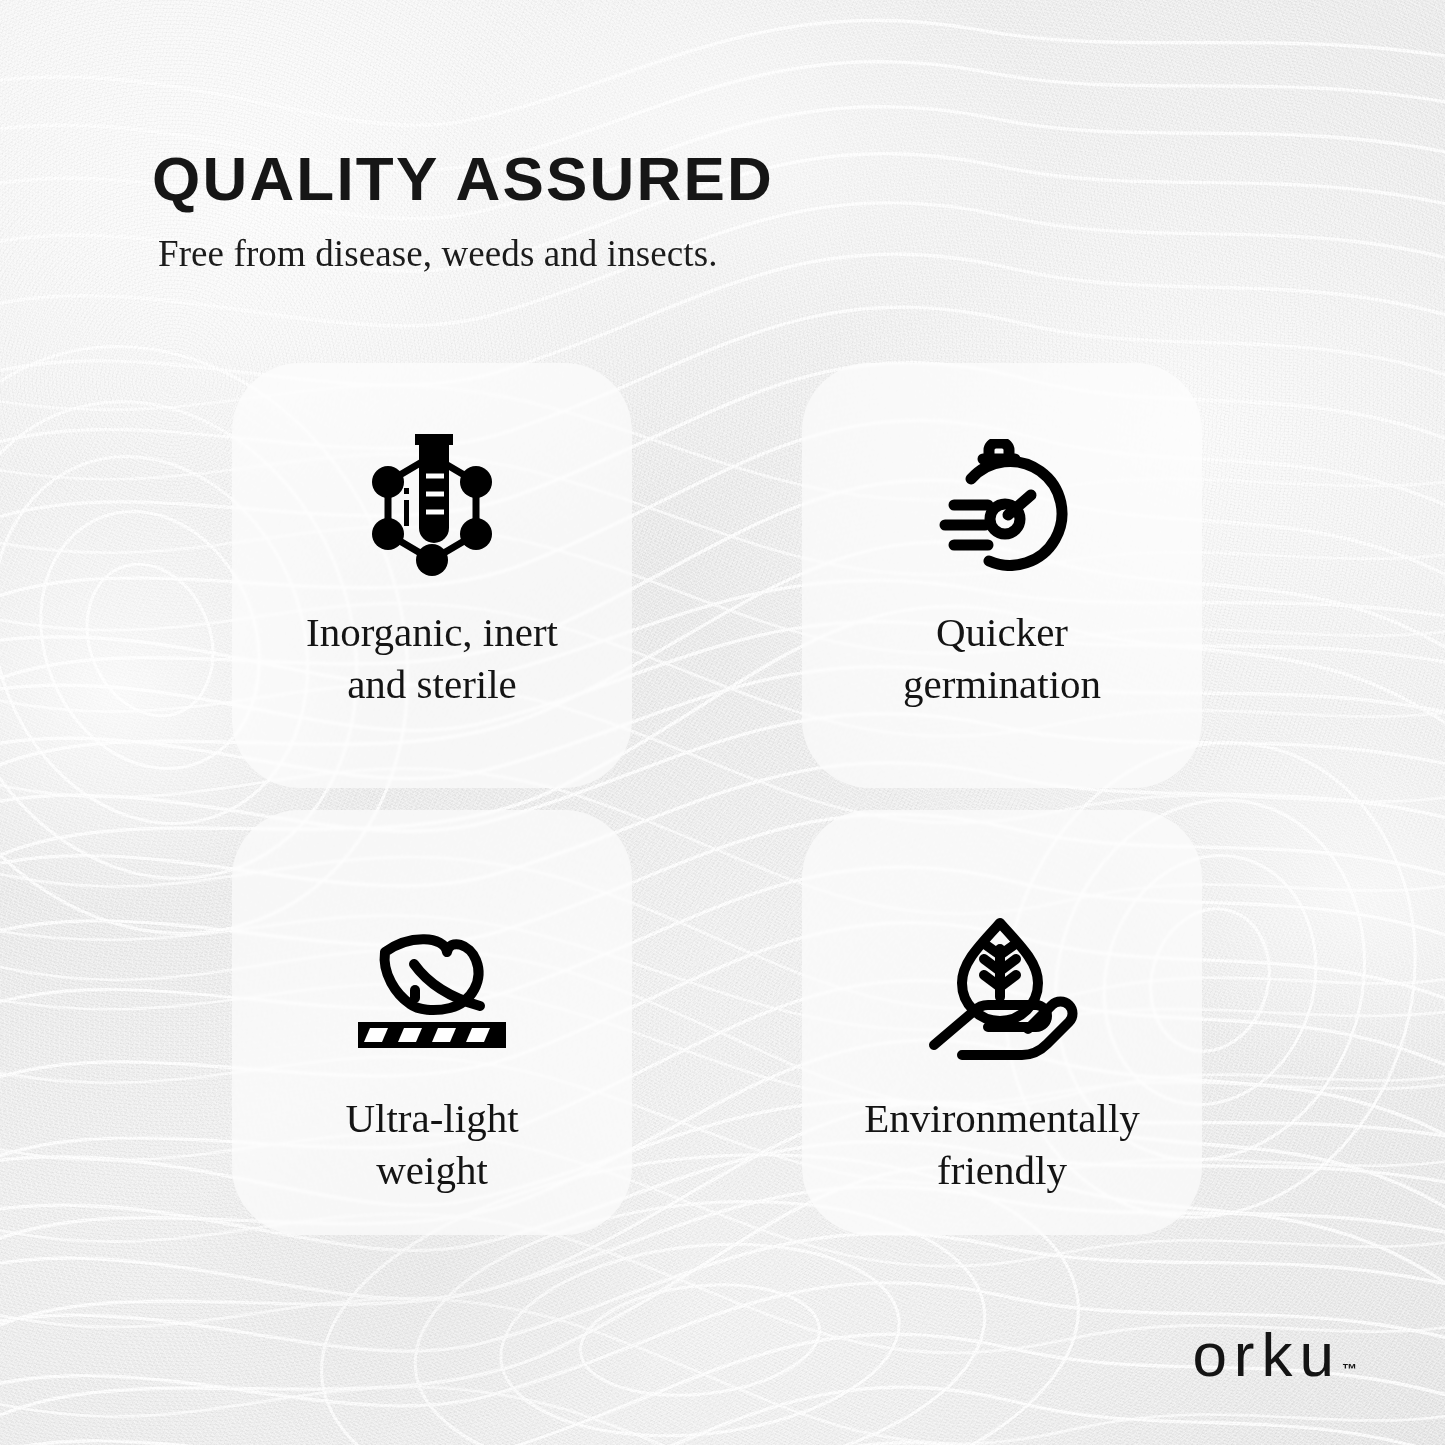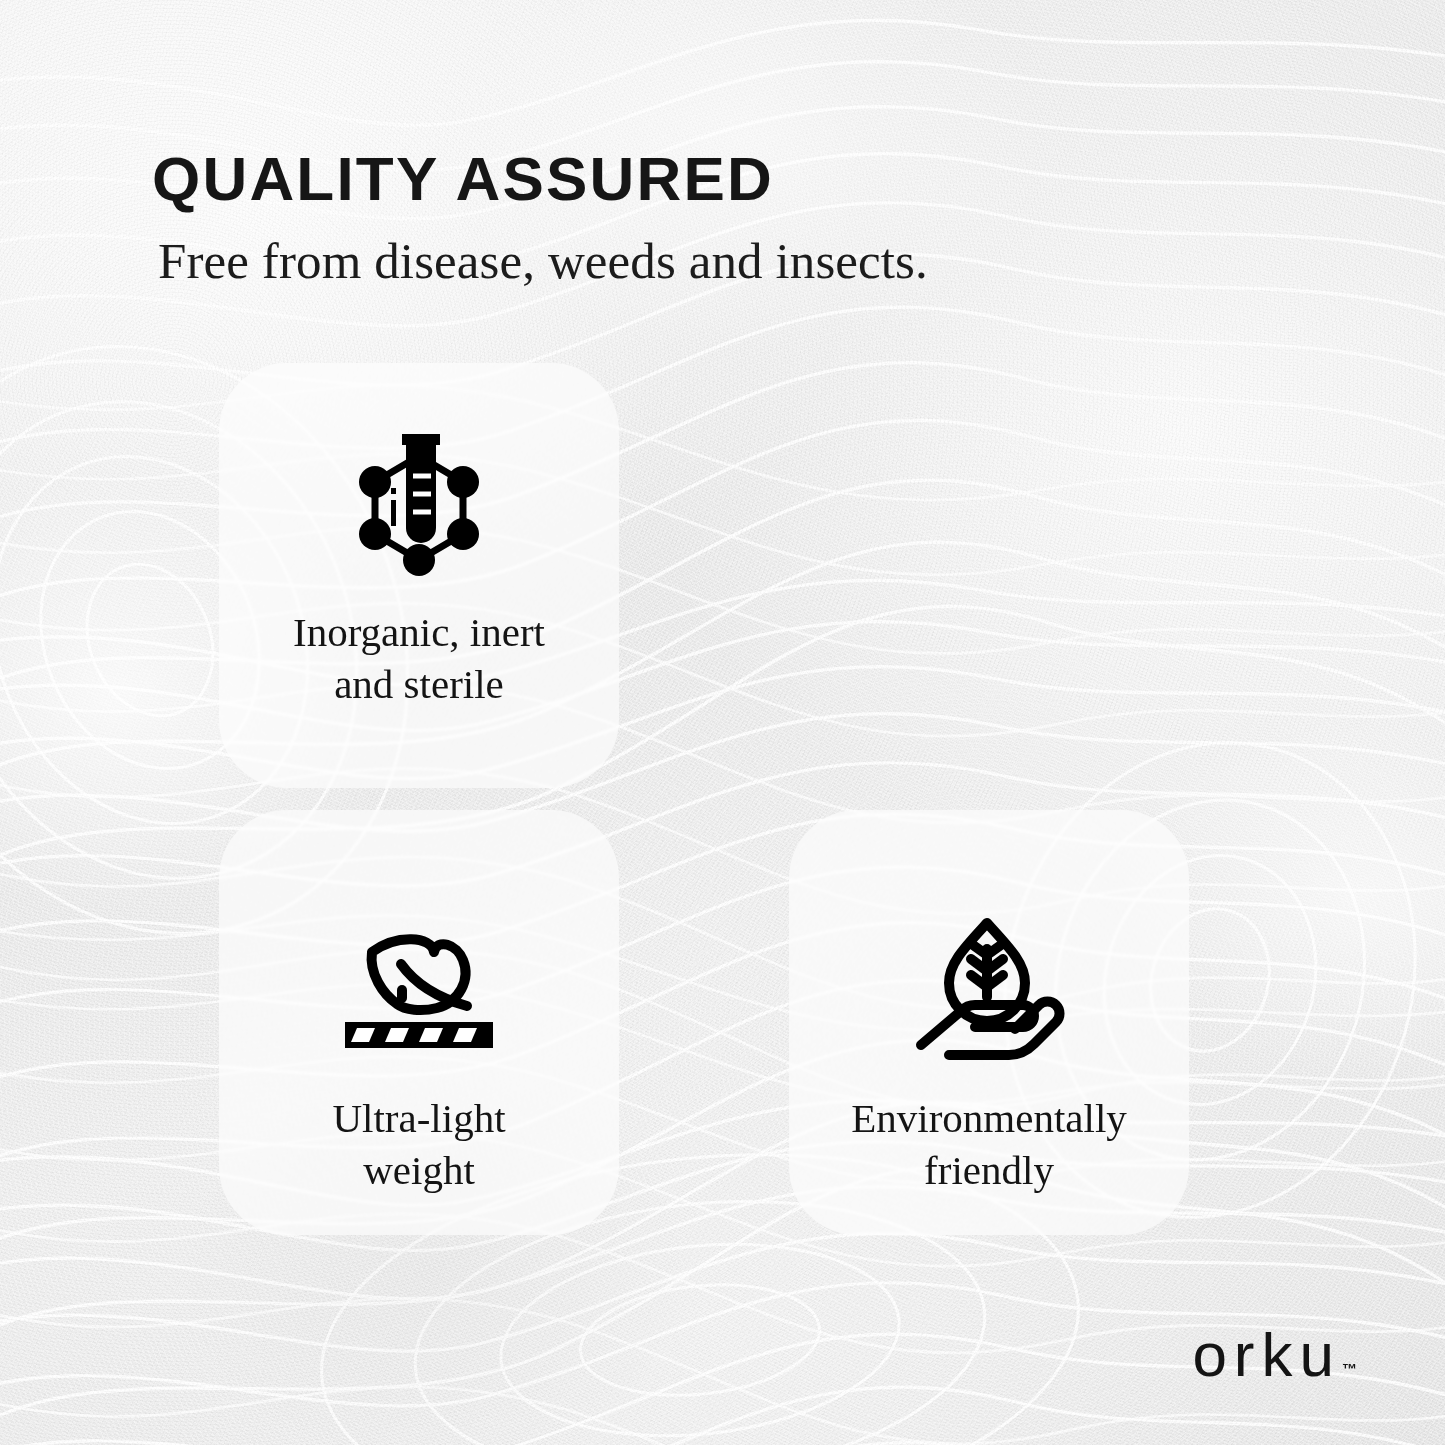--- a/index.html
+++ b/index.html
@@ -77,30 +77,30 @@
     line-height: 1.05;
     white-space: nowrap;
   }
   .subhead {
     position: absolute;
     left: 158px;
     top: 232px;
     margin: 0;
     font-family: "Liberation Serif", serif;
     font-weight: 400;
-    font-size: 51px;
+    font-size: 37px;
     letter-spacing: .1px;
     color: #1c1c1c;
     white-space: nowrap;
   }
 
   
   .cards {
     position: absolute;
-    left: 219px;
+    left: 232px;
     top: 363px;
     width: 970px;
     height: 872px;
   }
   .card {
     position: absolute;
     width: 400px;
     height: 425px;
     border-radius: 68px;
     background: rgba(255,255,255,.60);
@@ -261,20 +261,42 @@
           <g fill="#000">
             <rect x="40" y="58" width="5" height="6"></rect>
             <rect x="40" y="70" width="5" height="26"></rect>
           </g>
         </svg>
       </div>
       <div class="card-label">Inorganic, inert
 and sterile</div>
     </div>
 
+    <div class="card r0 c1">
+      <div class="icon-wrap">
+        <svg width="150" height="132" viewBox="0 0 150 132">
+          <g fill="none" stroke="#000" stroke-width="11" stroke-linecap="round" stroke-linejoin="round">
+
+            <path d="M44,40 A52,52 0 1 1 62,122"></path>
+
+            <path d="M82,17 v-6 a7,7 0 0 0 -7,-7 h-6 a7,7 0 0 0 -7,7 v6"></path>
+            <path d="M56,20 h32"></path>
+
+            <path d="M81,76 L104,56"></path>
+
+            <path d="M27,66 h34"></path>
+            <path d="M18,86 h40"></path>
+            <path d="M27,106 h34"></path>
+          </g>
+          <circle cx="78" cy="80" r="15" fill="none" stroke="#000" stroke-width="11"></circle>
+        </svg>
+      </div>
+      <div class="card-label">Quicker
+germination</div>
+    </div>
 
     <div class="card r1 c0">
       <div class="icon-wrap">
         <svg width="160" height="136" viewBox="0 0 160 136">
           <g fill="none" stroke="#000" stroke-width="10" stroke-linecap="round" stroke-linejoin="round">
 
             <path d="M33,30 C58,12 92,14 95,30 C98,16 118,22 124,38
                      C132,58 120,80 98,86 C82,90 66,88 58,82
                      C44,72 30,52 33,30 Z"></path>
 

